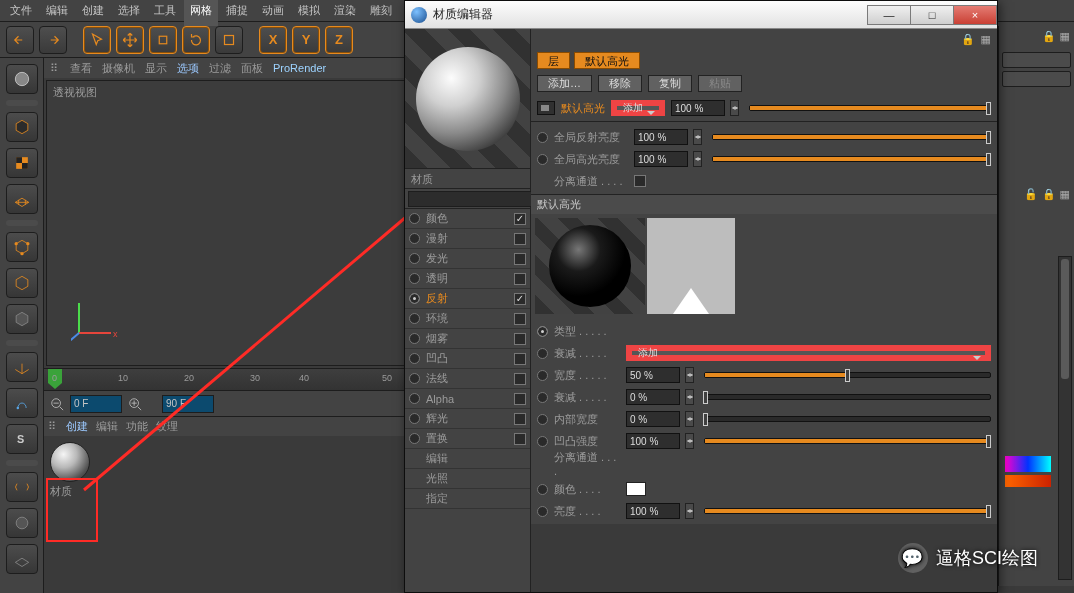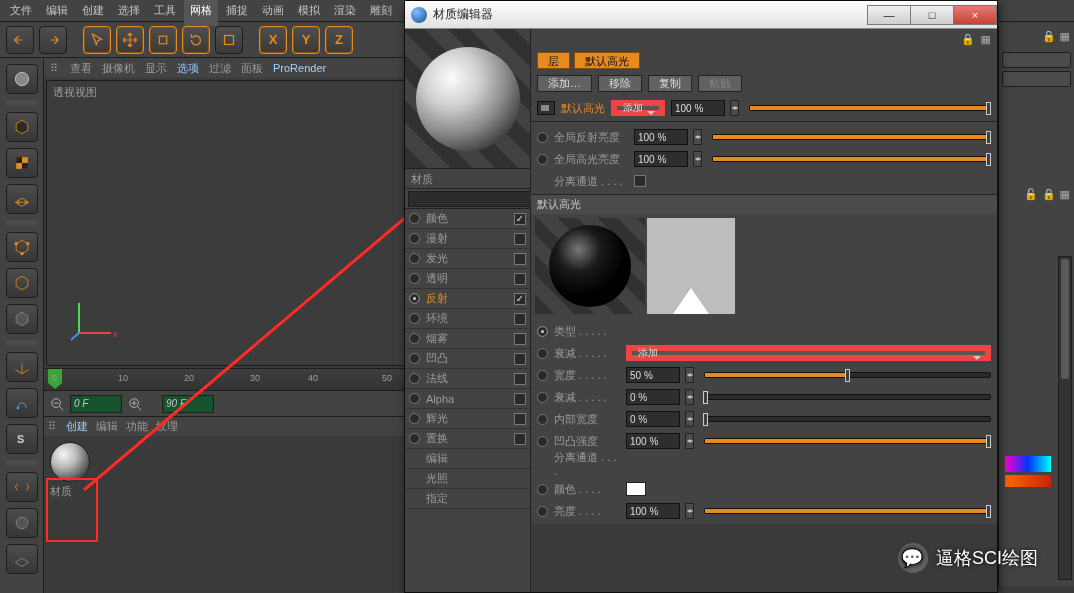--- a/index.html
+++ b/index.html
@@ -46,21 +46,21 @@
   .viewport{flex:0 0 286px;position:relative;background:#3c3c3c;border:1px solid var(--out);margin:2px;overflow:hidden;}
   .vp-title{position:absolute;left:6px;top:4px;color:var(--text2);font-size:11px;}
   .vp-canvas{position:absolute;inset:0;}
   .vp-axis{position:absolute;left:24px;bottom:24px;}
   .vp-widget{position:absolute;right:8px;top:60px;}
   .tl{height:22px;background:var(--bg2);border-top:1px solid var(--out);display:flex;align-items:center;position:relative;}
   .tl-ruler{flex:1;height:100%;background:linear-gradient(#3e3e3e,#333);position:relative;font-size:9px;color:var(--text2);}
   .tl-ruler span{position:absolute;top:4px;}
   .tl-head{position:absolute;left:4px;top:0;width:14px;height:20px;background:#3aa33a;clip-path:polygon(0 0,100% 0,100% 70%,50% 100%,0 70%);}
   .tl2{height:26px;background:var(--bg2);display:flex;align-items:center;gap:4px;padding:0 4px;border-top:1px solid var(--out);}
-  .fld{width:52px;height:18px;background:#14532d;border:1px solid var(--out);color:var(--text);font-size:10px;padding:0 3px;font-style:italic;}
+  .fld{width:52px;height:18px;background:#0c4a6e;border:1px solid var(--out);color:var(--text);font-size:10px;padding:0 3px;}
   .play{width:18px;height:18px;display:flex;align-items:center;justify-content:center;}
   .play svg{width:14px;height:14px;}
   .matbar{height:20px;background:var(--bg2);border-top:1px solid var(--out);display:flex;align-items:center;gap:8px;padding:0 4px;}
   .matbar span{color:var(--text2);font-size:11px;}
   .matbar span.cr{color:var(--cyan);}
   .matpanel{flex:1;background:var(--bg1);padding:6px;position:relative;}
   .matball{width:40px;height:40px;border-radius:50%;background:radial-gradient(circle at 33% 30%,#f5f5f5 0%,#b8b8b8 36%,#555 72%,#202020 100%);border:1px solid #222;}
   .matlabel{color:var(--text2);font-size:11px;margin-top:2px;}
   .hint{position:absolute;left:100px;top:482px;width:86px;height:54px;border:2px solid #ff2b26;display:flex;align-items:center;justify-content:center;color:#eee;font-size:14px;}
   .matbox{position:absolute;left:46px;top:478px;width:52px;height:64px;border:2px solid #ff2b26;}
@@ -313,21 +313,21 @@
         </svg>
       </div>
 
       <div class="tl">
         <div class="tl-ruler">
           <div class="tl-head"></div>
           <span style="left:8px">0</span>
           <span style="left:74px">10</span>
           <span style="left:140px">20</span>
           <span style="left:206px">30</span>
-          <span style="left:264px">40</span>
+          <span style="left:255px">40</span>
           <span style="left:338px">50</span>
         </div>
       </div>
 
       <div class="tl2">
         <div class="play">
             <svg viewBox="0 0 16 16">
               <circle cx="7" cy="7" r="5" stroke="#bbb" fill="none"></circle>
               <line x1="4" y1="7" x2="10" y2="7" stroke="#bbb"></line>
               <line x1="11" y1="11" x2="15" y2="15" stroke="#bbb"></line>

